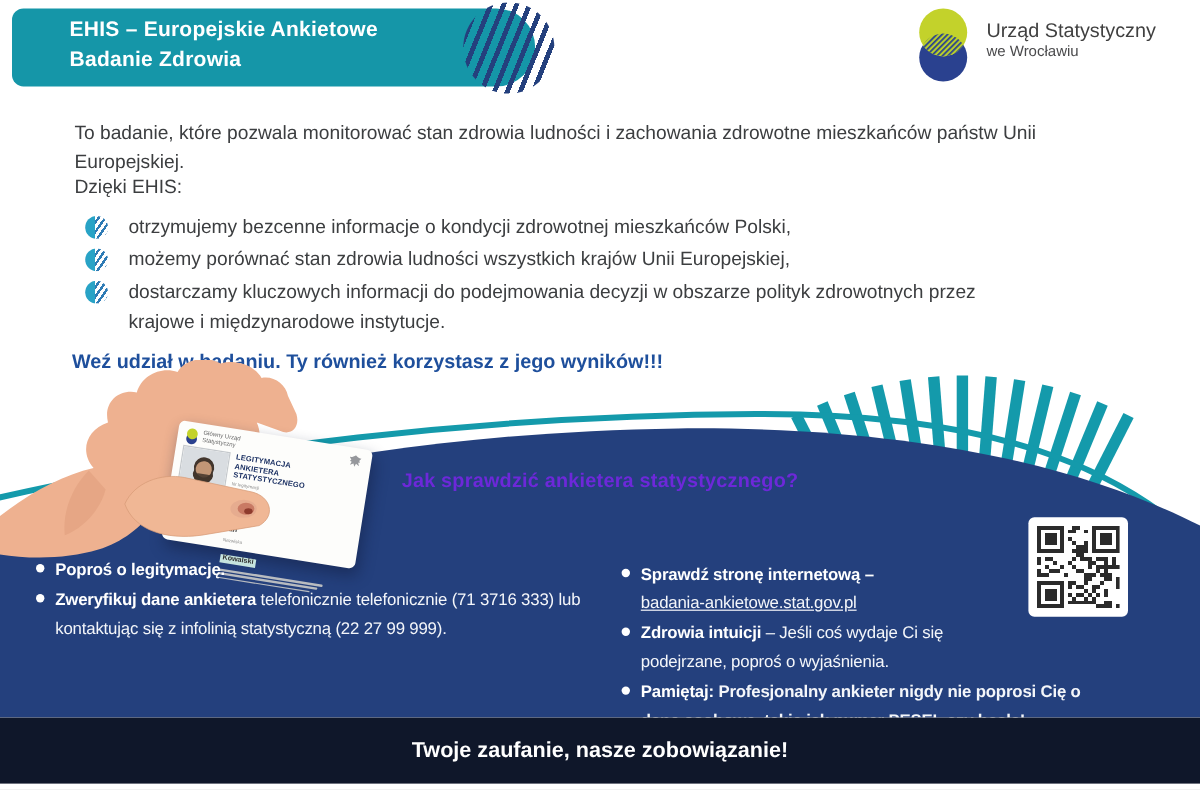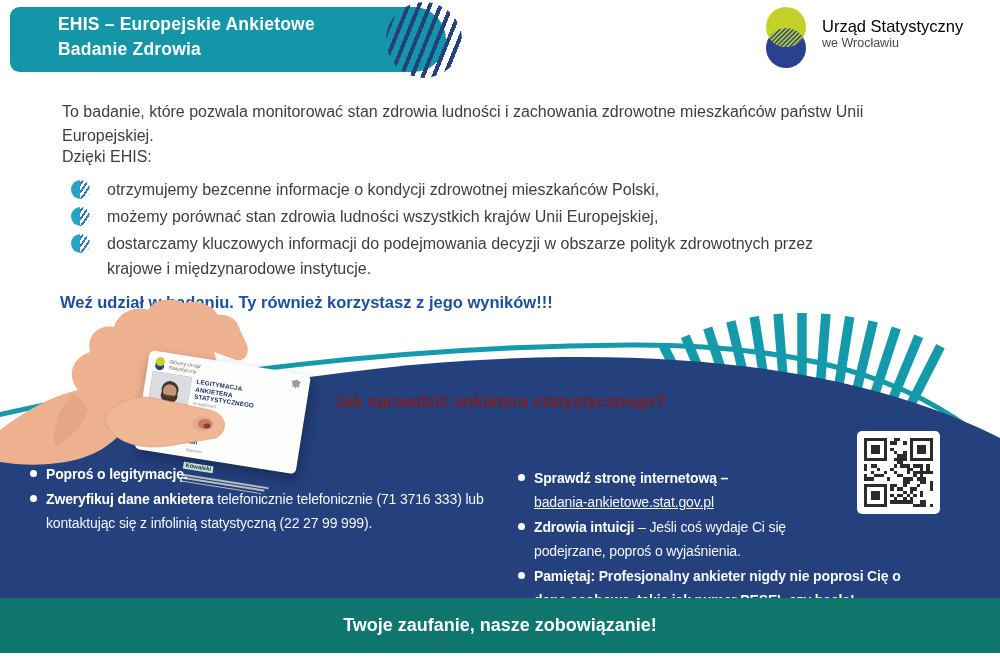--- a/index.html
+++ b/index.html
@@ -10,21 +10,21 @@
   .hdr-bar{position:absolute;left:10px;top:7px;width:436px;height:65px;background:#1596a8;
            border-radius:10px 34px 34px 10px;z-index:5;}
   .hdr-circle{position:absolute;left:386px;top:2px;width:76px;height:76px;border-radius:50%;
            background:repeating-linear-gradient(112deg,#24407d 0 4px,rgba(255,255,255,0) 4px 10px);z-index:6;}
   .hdr-title{position:absolute;left:58px;top:12px;z-index:7;color:#ffffff;font-weight:bold;
            font-size:17.5px;line-height:25px;letter-spacing:.2px;}
 
   
   .logo{position:absolute;left:758px;top:5px;z-index:5;display:flex;align-items:flex-start;}
   .logo-text{margin-left:8px;padding-top:12px;}
-  .logo-line1{font-size:16.5px;color:#000000;line-height:19px;}
+  .logo-line1{font-size:16.5px;color:#404040;line-height:19px;}
   .logo-line2{font-size:12.5px;color:#4a4a4c;}
 
   
   .intro-p{position:absolute;left:62px;top:100px;width:830px;font-size:16px;line-height:24px;z-index:5;}
   .lead-in{position:absolute;left:62px;top:148px;font-size:16px;z-index:5;}
 
   
   .benefits{position:absolute;left:71px;top:177px;z-index:5;}
   .bitem{display:flex;margin-bottom:2px;}
   .bdot{width:19px;height:19px;border-radius:50%;flex:none;margin:3px 17px 0 0;
@@ -55,39 +55,39 @@
   .card-fields{flex:1;padding-left:5px;}
   .card-title{font-size:6.3px;font-weight:bold;color:#1d3264;line-height:1.2;letter-spacing:.1px;width:78px;}
   .fld-label{font-size:3.8px;color:#8a8a8a;margin-top:2px;line-height:1;}
   .fld-value{font-size:6px;font-weight:bold;color:#2f2f2f;line-height:1.2;display:inline-block;}
   .fld-value.num{border-bottom:1px solid #1596a8;}
   .fld-value.hl{background:#c6e4de;padding:0 2px;}
   .card-lines{margin-top:3px;}
   .gline{height:1.6px;background:#b9bcc0;margin-bottom:1.8px;border-radius:1px;}
 
   
-  .verify-heading{position:absolute;left:0;top:392px;width:1000px;text-align:center;color:#7f1d1d;
+  .verify-heading{position:absolute;left:0;top:392px;width:1000px;text-align:center;color:#6d28d9;
         font-size:16.5px;font-weight:bold;z-index:50;letter-spacing:.2px;}
   .vlist{position:absolute;z-index:50;color:#f4f6fa;font-size:14px;line-height:24px;letter-spacing:-0.15px;}
   .vlist-left{left:30px;top:462px;width:500px;}
   .vlist-right{left:518px;top:466px;width:420px;}
   .vitem{display:flex;margin-bottom:1px;}
   .vdot{width:7px;height:7px;border-radius:50%;background:#ffffff;flex:none;margin:8px 9px 0 0;}
   .vtext{width:492px;}
   .vlist-right .vtext{width:312px;}
   .vlist-right .vitem.wide .vtext{width:400px;font-weight:bold;}
   .vtext b{color:#ffffff;}
   .weblink{color:#f4f6fa;text-decoration:underline;cursor:pointer;}
 
   
   .qr-box{position:absolute;left:857px;top:431px;width:83px;height:83px;background:#ffffff;
         border-radius:5px;z-index:50;display:flex;align-items:center;justify-content:center;}
 
   
-  .footer-bar{position:absolute;left:0;top:598px;width:1000px;height:55px;background:#0f766e;z-index:50;}
+  .footer-bar{position:absolute;left:0;top:598px;width:1000px;height:55px;background:#0f172a;z-index:50;}
   .footer-text{width:100%;text-align:center;color:#ffffff;font-weight:bold;font-size:18px;line-height:55px;}
 </style>
 </head>
 <body>
 
 <div class="page">
 
   <svg class="decor" viewBox="0 0 1000 658">
     <g id="fan">
         <line x1="711.2019000520907" y1="439.79869516232645" x2="663.5328975794382" y2="346.2430101225478" class="ray"></line>

